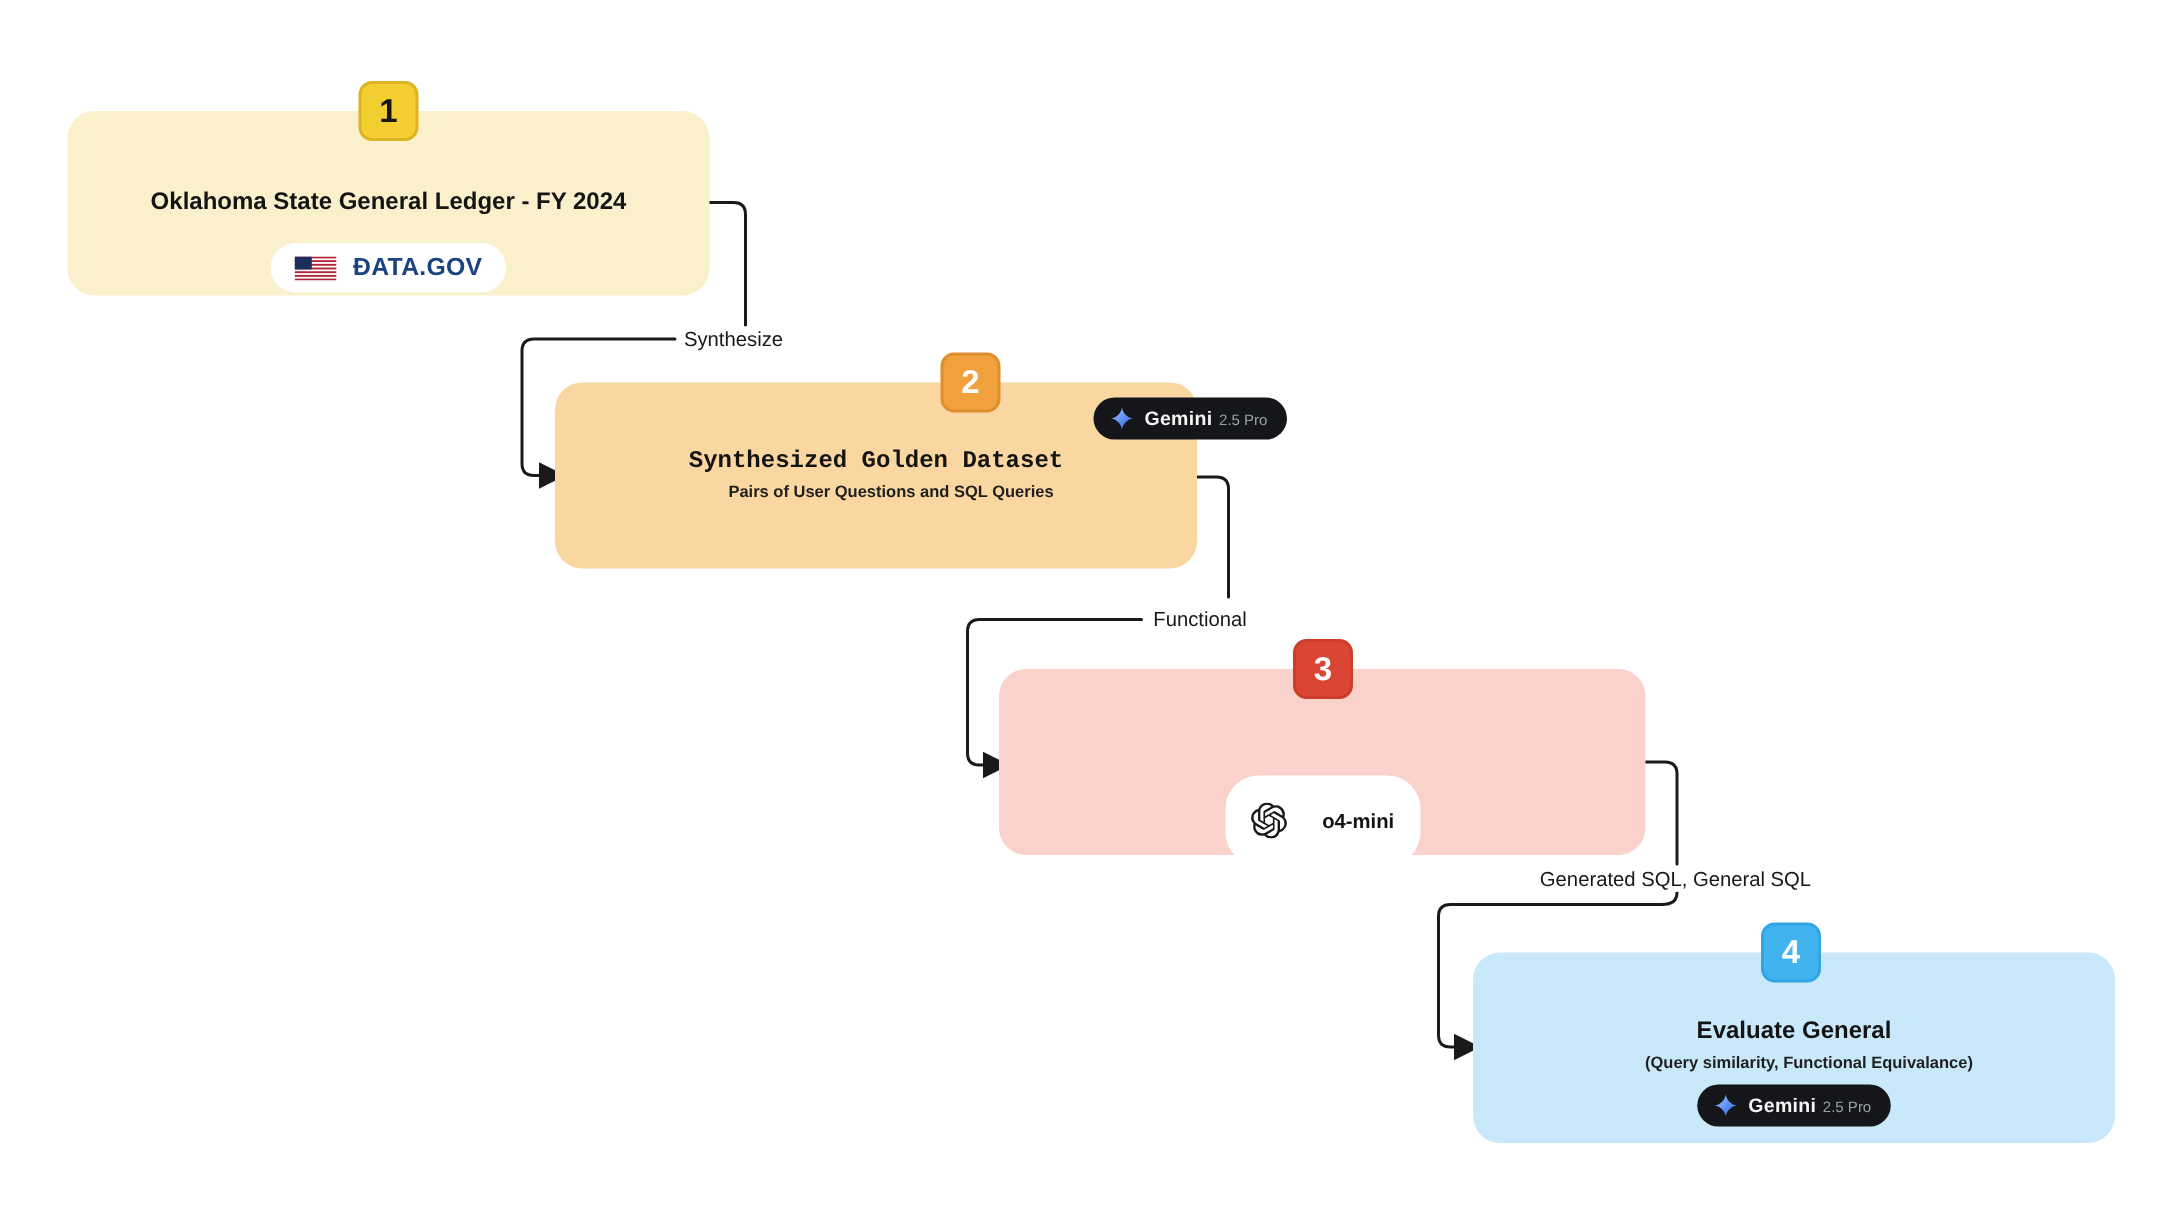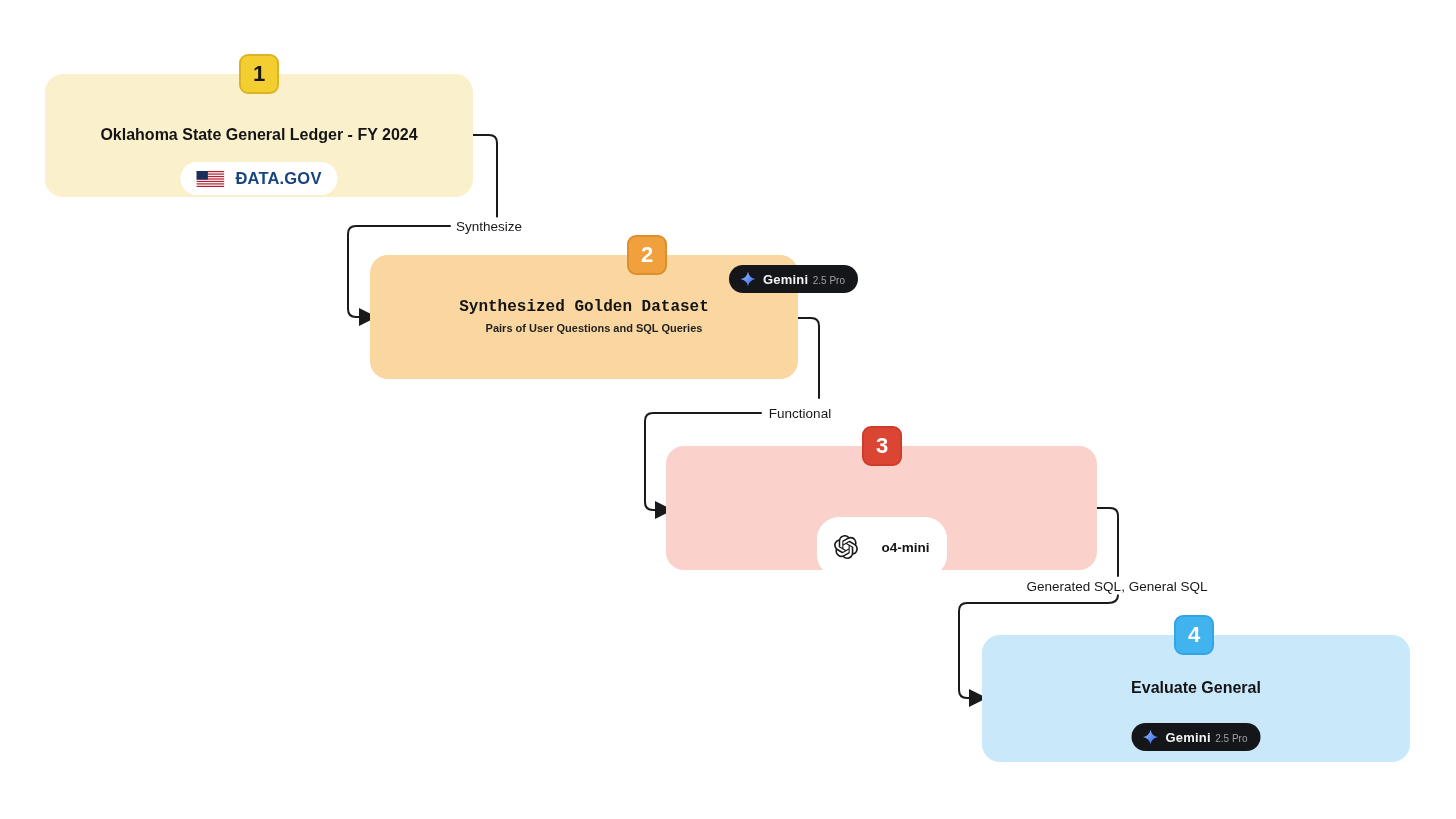--- a/index.html
+++ b/index.html
@@ -216,20 +216,21 @@
       <svg class="icon" width="24" height="24" viewBox="0 0 24 24">
         <path fill="#191919" d="M22.2819 9.8211a5.9847 5.9847 0 0 0-.5157-4.9108 6.0462 6.0462 0 0 0-6.5098-2.9A6.0651 6.0651 0 0 0 4.9807 4.1818a5.9847 5.9847 0 0 0-3.9977 2.9 6.0462 6.0462 0 0 0 .7427 7.0966 5.98 5.98 0 0 0 .511 4.9107 6.051 6.051 0 0 0 6.5146 2.9001A5.9847 5.9847 0 0 0 13.2599 24a6.0557 6.0557 0 0 0 5.7718-4.2058 5.9894 5.9894 0 0 0 3.9977-2.9001 6.0557 6.0557 0 0 0-.7475-7.0729zm-9.022 12.6081a4.4755 4.4755 0 0 1-2.8764-1.0408l.1419-.0804 4.7783-2.7582a.7948.7948 0 0 0 .3927-.6813v-6.7369l2.02 1.1686a.071.071 0 0 1 .038.052v5.5826a4.504 4.504 0 0 1-4.4945 4.4944zm-9.6607-4.1254a4.4708 4.4708 0 0 1-.5346-3.0137l.142.0852 4.783 2.7582a.7712.7712 0 0 0 .7806 0l5.8428-3.3685v2.3324a.0804.0804 0 0 1-.0332.0615L9.74 19.9502a4.4992 4.4992 0 0 1-6.1408-1.6464zM2.3408 7.8956a4.485 4.485 0 0 1 2.3655-1.9728V11.6a.7664.7664 0 0 0 .3879.6765l5.8144 3.3543-2.0201 1.1685a.0757.0757 0 0 1-.071 0l-4.8303-2.7865A4.504 4.504 0 0 1 2.3408 7.8956zm16.5963 3.8558L13.1038 8.364 15.1192 7.2a.0757.0757 0 0 1 .071 0l4.8303 2.7913a4.4944 4.4944 0 0 1-.6765 8.1042v-5.6772a.79.79 0 0 0-.407-.667zm2.0107-3.0231l-.142-.0852-4.7735-2.7818a.7759.7759 0 0 0-.7854 0L9.409 9.2297V6.8974a.0662.0662 0 0 1 .0284-.0615l4.8303-2.7866a4.4992 4.4992 0 0 1 6.6802 4.66zM8.3065 12.863l-2.02-1.1638a.0804.0804 0 0 1-.038-.0567V6.0742a4.4992 4.4992 0 0 1 7.3757-3.4537l-.142.0805L8.704 5.459a.7948.7948 0 0 0-.3927.6813zm1.0976-2.3654l2.602-1.4998 2.6069 1.4998v2.9994l-2.5974 1.4997-2.6067-1.4997z"></path>
       </svg>
       <span class="openai-name">o4-mini</span>
     </div>
   </div>
 
   <div class="node" id="node4" style="background-color: rgb(201, 232, 250);">
     <div class="badge" style="background-color: rgb(65, 179, 239); border-color: rgb(51, 165, 228); color: rgb(255, 255, 255);">4</div>
     <div class="node-title">Evaluate General</div>
+    <div class="node-subtitle">(Query similarity, Functional Equivalance)</div>
     <div class="pill gemini-pill" style="background-color: rgb(21, 22, 26);">
       <svg class="icon" width="16" height="16" viewBox="0 0 24 24">
         <path d="M12 1 C13.1 7 17 10.9 23 12 C17 13.1 13.1 17 12 23 C10.9 17 7 13.1 1 12 C7 10.9 10.9 7 12 1 Z" fill="url(#gsp)"></path>
       </svg>
       <span>
         <span class="gemini-name">Gemini</span>
         <span class="gemini-version">2.5 Pro</span>
       </span>
     </div>
   </div>

